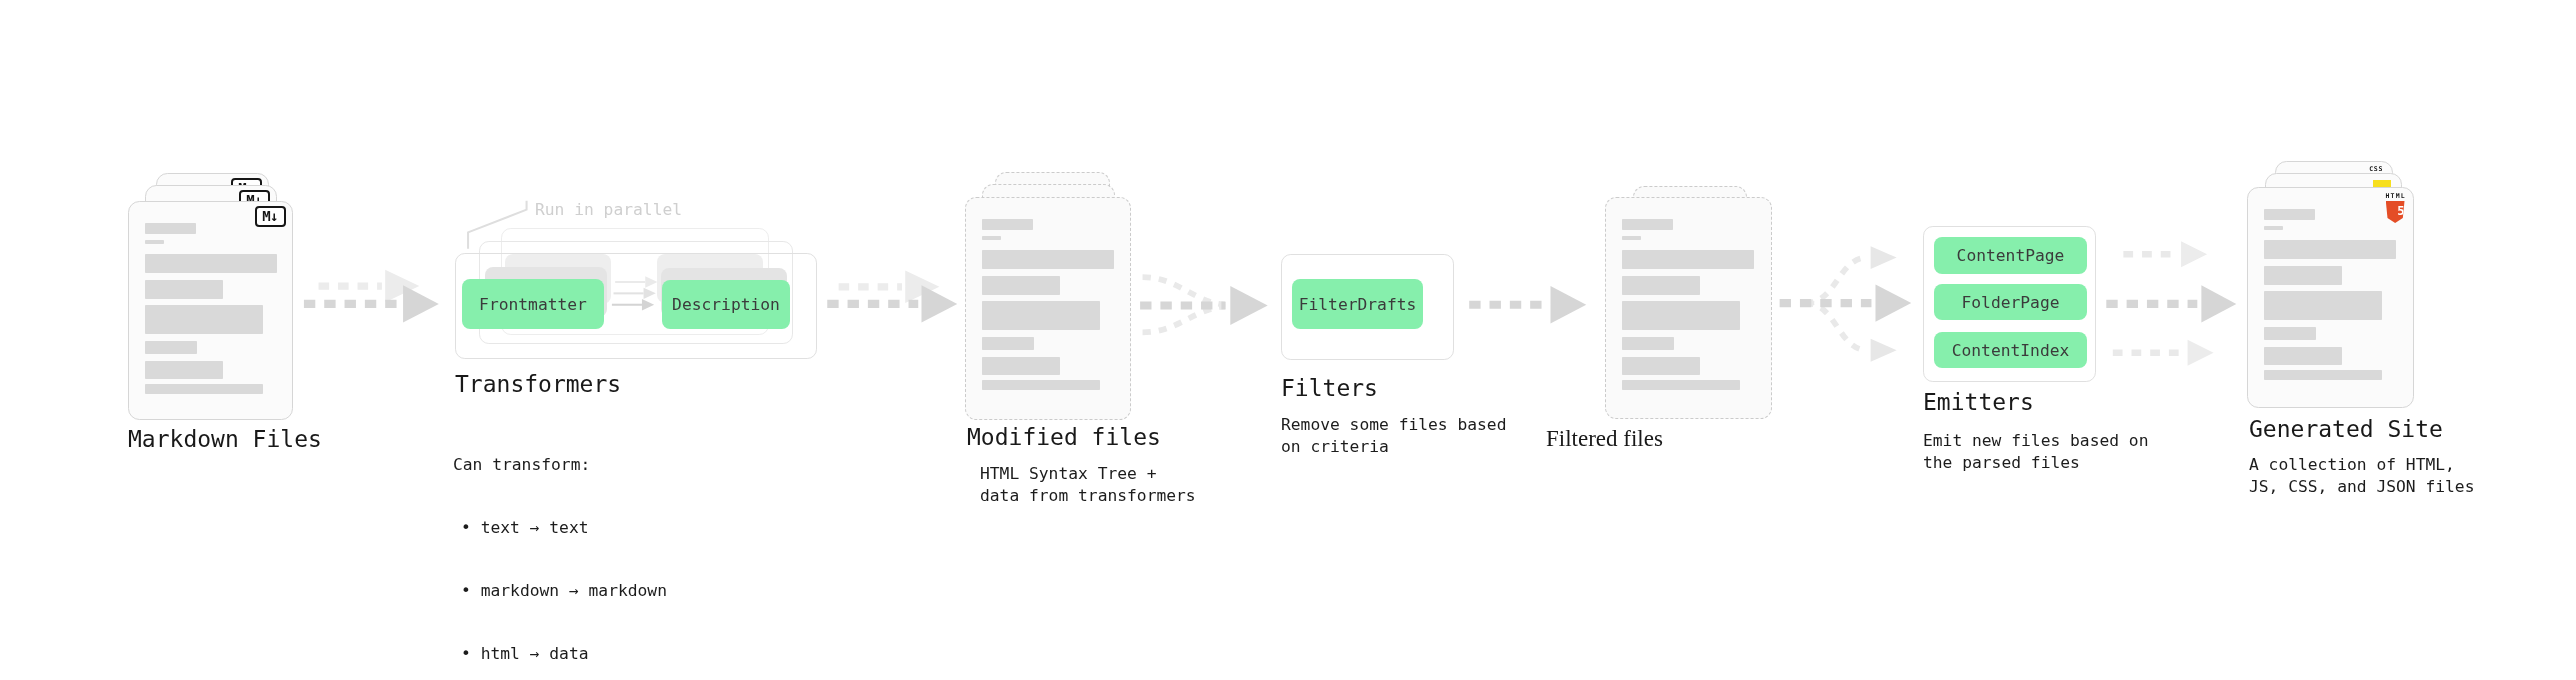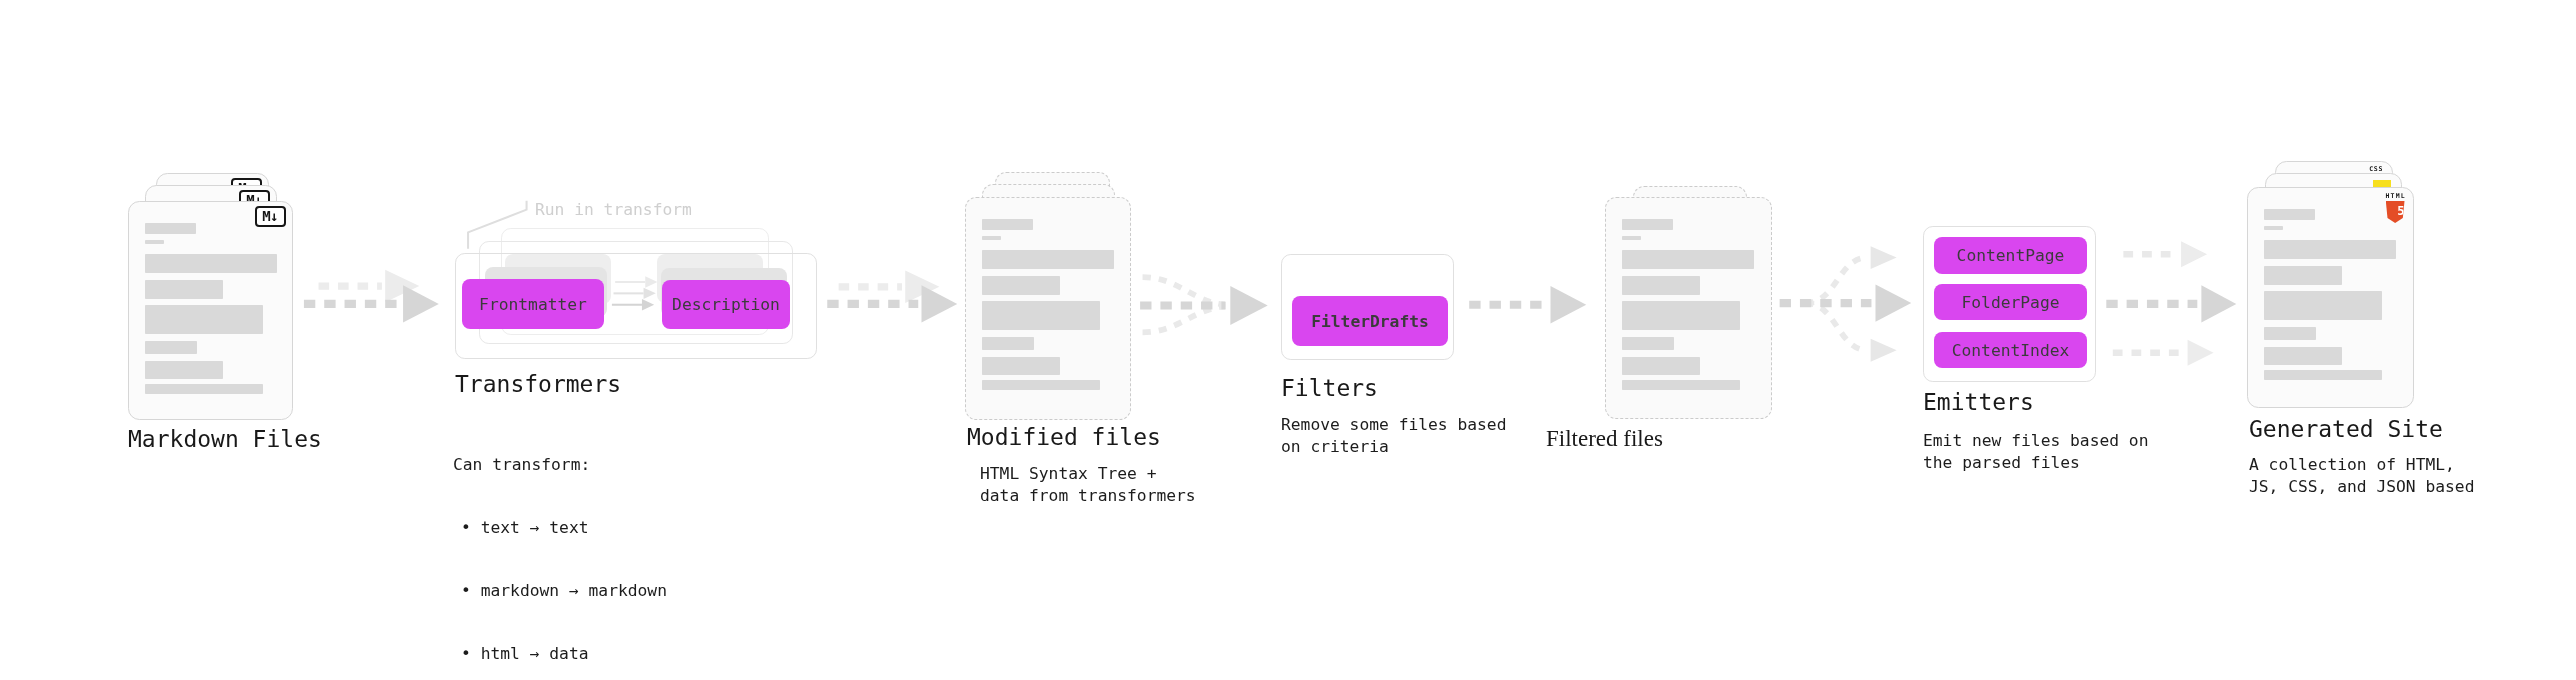--- a/index.html
+++ b/index.html
@@ -38,21 +38,21 @@
   .html5icon .shield{display:block;width:18.7px;height:22px;margin:0.8px auto 0;color:#ffffff;
     background:var(--html5_orange,#e44d26);font-weight:bold;font-size:12.2px;line-height:21px;
     clip-path:polygon(0 0,100% 0,91% 77%,50% 100%,9% 77%);}
 
   
   .frame{position:absolute;border:1.6px solid #e0e0e0;border-radius:9.8px;box-sizing:border-box;z-index:2;}
   .frame.f2{border-color:#e7e7e7;}
   .frame.f3{border-color:#ededed;}
 
   
-  .pill{position:absolute;background:#d946ef;border-radius:8.1px;display:flex;align-items:center;
+  .pill{position:absolute;background:#86efac;border-radius:8.1px;display:flex;align-items:center;
     justify-content:center;color:#3b3b3b;font-size:16.3px;z-index:3;}
   .pill.p2{background:#e4e4e4;z-index:2;}
   .pill.p3{background:#eeeeee;z-index:2;}
 
   .title{position:absolute;font-size:23px;color:#191919;white-space:pre;z-index:4;}
   .desc{position:absolute;font-size:16.3px;line-height:22px;color:#1c1c1c;white-space:pre;z-index:4;}
   .desc .indent{padding-left:8.1px;}
   .annot{position:absolute;font-size:16.3px;color:#cfcfcf;white-space:pre;z-index:4;}
 
   
@@ -148,21 +148,21 @@
         </div>
     </div>
     <div class="title" style="left:128px;top:426px;">Markdown Files</div>
   </div>
 
   <div>
     <div class="frame f3" style="left:501px;top:228px;width:268px;height:107px;"></div>
     <div class="frame f2" style="left:479px;top:241px;width:314px;height:103px;"></div>
     <div class="frame" style="left:455px;top:253px;width:362px;height:106px;"></div>
 
-    <div class="annot" style="left:535px;top:200px;">Run in transform</div>
+    <div class="annot" style="left:535px;top:200px;">Run in parallel</div>
 
     <div class="pill p3" style="left:505px;top:254px;width:106px;height:50px;"></div>
     <div class="pill p2" style="left:485px;top:267px;width:122px;height:50px;"></div>
     <div class="pill" style="left:462px;top:279px;width:142px;height:50px;">Frontmatter</div>
 
     <div class="pill p3" style="left:657px;top:254px;width:106px;height:49px;"></div>
     <div class="pill p2" style="left:661px;top:268px;width:126px;height:49px;"></div>
     <div class="pill" style="left:662px;top:280px;width:128px;height:49px;">Description</div>
 
     <div class="title" style="left:455px;top:371px;">Transformers</div>
@@ -189,21 +189,21 @@
           <b></b>
         </div>
     </div>
     <div class="title" style="left:967px;top:424px;">Modified files</div>
     <div class="desc" style="left:980px;top:463px;">HTML Syntax Tree +
 data from transformers</div>
   </div>
 
   <div>
     <div class="frame" style="left:1281px;top:254px;width:173px;height:106px;"></div>
-    <div class="pill" style="left:1292px;top:296px;width:156px;height:50px;font-weight:bold;">FilterDrafts</div>
+    <div class="pill" style="left:1292px;top:279px;width:131px;height:50px;">FilterDrafts</div>
     <div class="title" style="left:1281px;top:375px;text-align:center;">Filters</div>
     <div class="desc" style="left:1281px;top:414px;">Remove some files based
 on criteria</div>
   </div>
 
   <div>
     <div class="card dashed" style="left:1633px;top:186px;width:114px;height:219px;"></div>
     <div class="card dashed" style="left:1605px;top:197px;width:167px;height:222px;">
       <div class="bars">
           <b></b>
@@ -250,17 +250,17 @@
           <b></b>
           <b></b>
           <b></b>
           <b></b>
           <b></b>
           <b></b>
         </div>
     </div>
     <div class="title" style="left:2249px;top:416px;">Generated Site</div>
     <div class="desc" style="left:2249px;top:454px;">A collection of HTML,
-JS, CSS, and JSON based</div>
+JS, CSS, and JSON files</div>
   </div>
 
 </div>
 
 
 </body></html>

